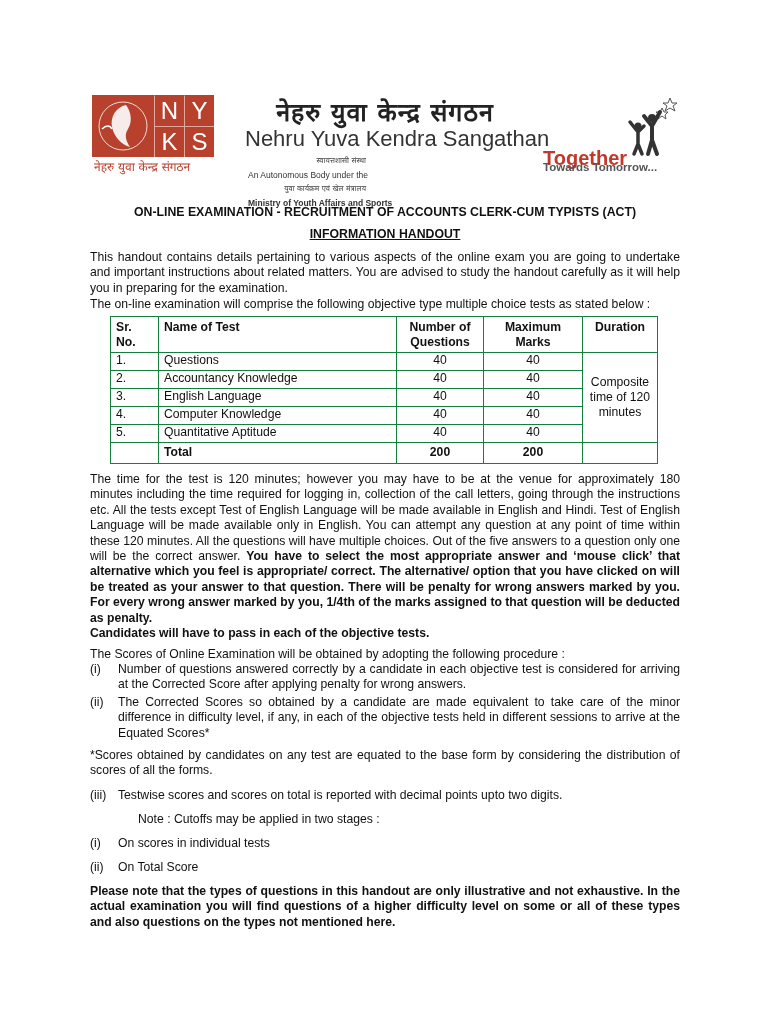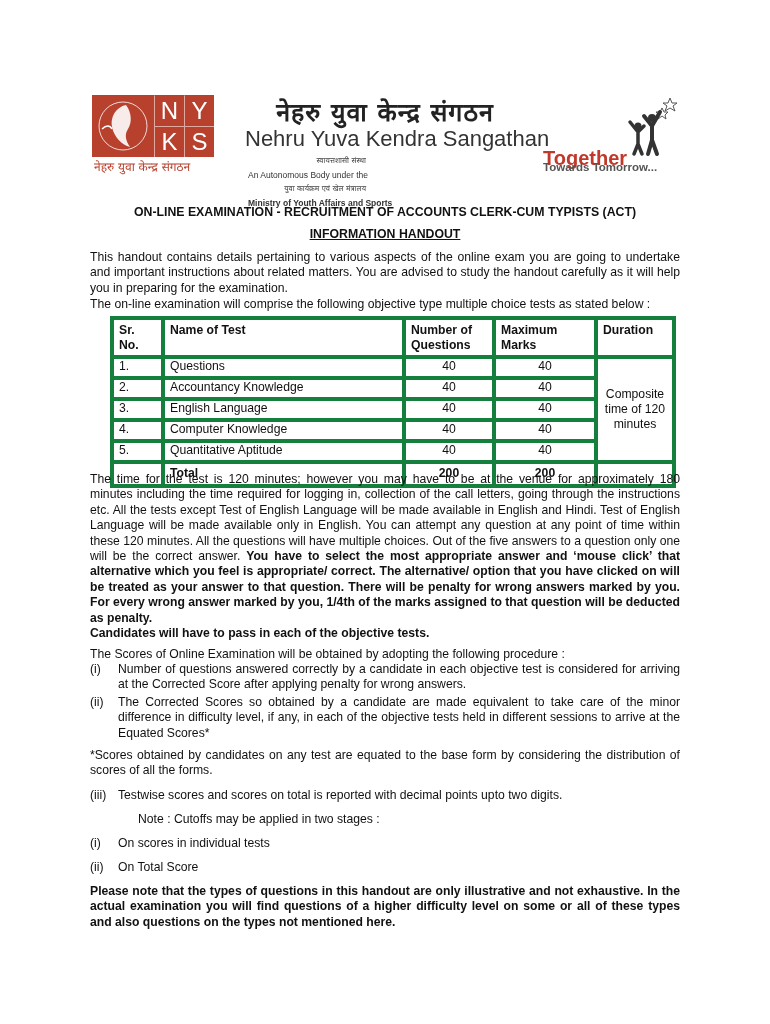--- a/index.html
+++ b/index.html
@@ -35,23 +35,23 @@
   
   .title { position:absolute; left:85px; top:205px; width:600px; text-align:center; font-size:12.3px; font-weight:bold; }
   .subtitle { position:absolute; left:85px; top:227px; width:600px; text-align:center; font-size:12.3px; font-weight:bold; }
   .subtitle span { text-decoration:underline; }
 
   .para { position:absolute; left:90px; width:590px; font-size:12.2px; line-height:15.4px; text-align:justify; }
   .para b { font-weight:bold; }
 
   
   table.tests { position:absolute; left:110px; top:316px; border-collapse:collapse; font-size:12.2px; }
-  table.tests td, table.tests th { border:4px solid #15803d; padding:0 5px; vertical-align:top; line-height:15px; }
+  table.tests td, table.tests th { border:1px solid #15803d; padding:0 5px; vertical-align:top; line-height:15px; }
   table.tests th { font-weight:bold; text-align:left; height:32px; padding-top:3px; }
-  table.tests th.c { text-align:left; }
+  table.tests th.c { text-align:center; }
   table.tests td.c { text-align:center; }
   table.tests tr.r td { height:17px; }
   table.tests tr.total td { font-weight:bold; height:18px; padding-top:2px; }
   td.dur { vertical-align:middle !important; text-align:center; }
   .col1 { width:37px; } .col2 { width:227px; } .col3 { width:76px; } .col4 { width:88px; } .col5 { width:64px; }
 
   .list-item { position:absolute; left:90px; width:590px; font-size:12.2px; line-height:15.4px; display:flex; }
   .list-item .num { width:28px; flex:none; }
   .list-item .txt { flex:1; text-align:justify; }
 </style>

